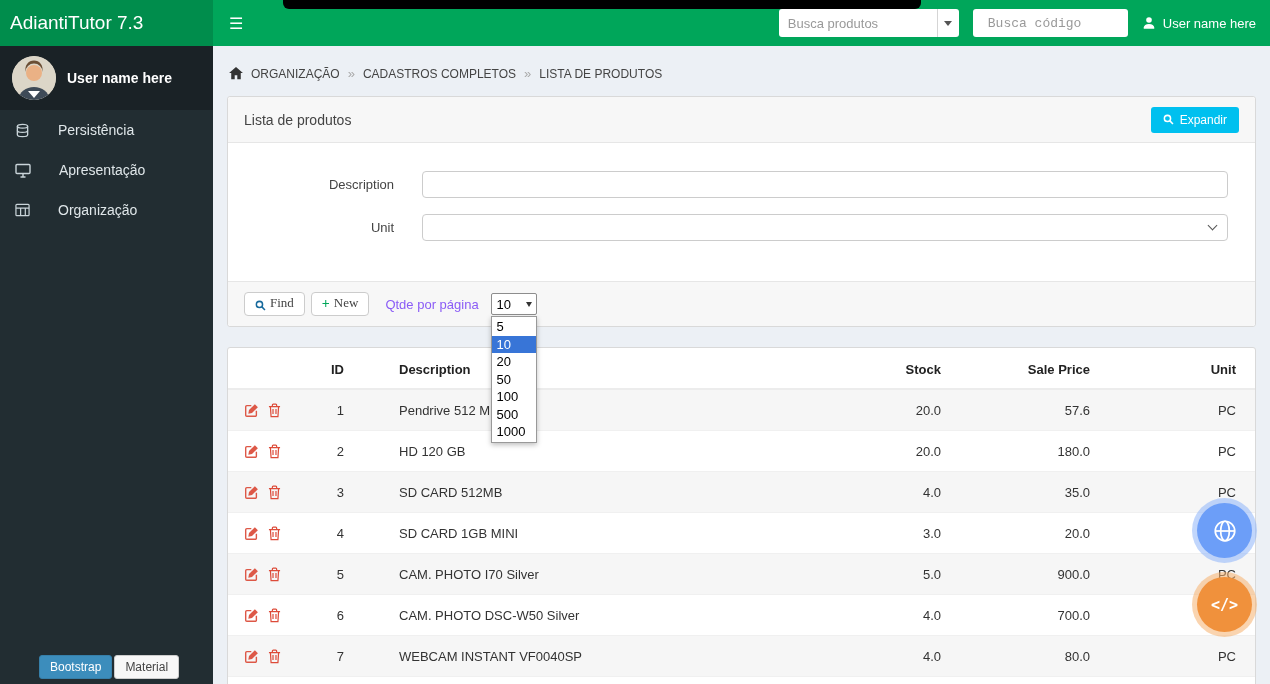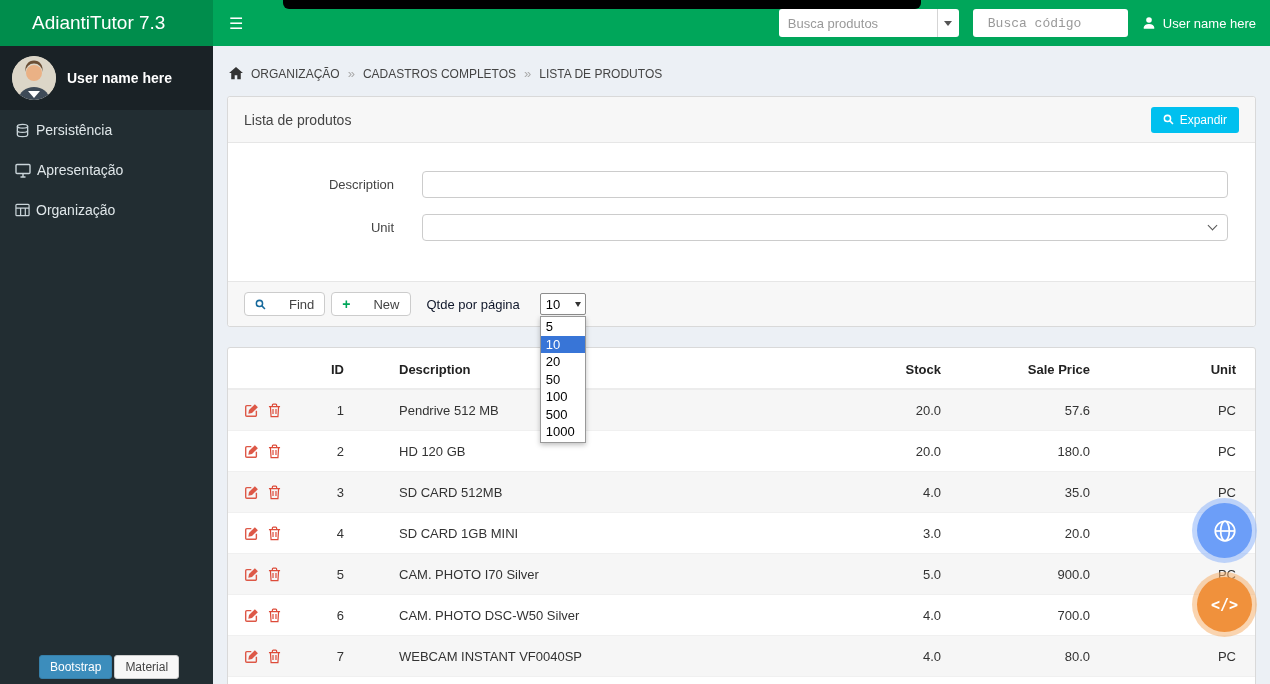--- a/index.html
+++ b/index.html
@@ -1,41 +1,41 @@
 <!DOCTYPE html>
 <html><head>
 <meta charset="utf-8">
 <style>
 *{box-sizing:border-box;margin:0;padding:0}
 html,body{width:1270px;height:684px;overflow:hidden}
 body{font-family:"Liberation Sans","DejaVu Sans",sans-serif;background:#ecf0f5;position:relative}
 
 
 .topbar{display:flex;height:46px}
-.brand{width:213px;background:#008d4c;color:#fff;font-size:19px;display:flex;align-items:center;padding-left:32px;flex-shrink:0;cursor:pointer}
+.brand{width:213px;background:#008d4c;color:#fff;font-size:19px;display:flex;align-items:center;padding-left:10px;flex-shrink:0;cursor:pointer}
 .navbar{flex:1;background:#00a65a;display:flex;align-items:center;position:relative}
 .hamburger{color:#fff;font-size:16px;padding:0 16px;cursor:pointer}
 .notch{position:absolute;left:283px;top:0;width:638px;height:9px;background:#000;border-radius:0 0 6px 6px;z-index:300}
 .nav-right{margin-left:auto;display:flex;align-items:center;gap:14px;padding-right:14px}
 .prog-select{width:180px;height:28px;background:#fff;border-radius:3px;display:flex;align-items:center;font-size:13px;color:#999;cursor:pointer;overflow:hidden}
 .prog-select .txt{flex:1;padding-left:9px;white-space:nowrap}
 .prog-select .caret-box{width:22px;height:100%;border-left:1px solid #d5d5d5;display:flex;align-items:center;justify-content:center;flex-shrink:0}
 .caret{width:0;height:0;border-left:4px solid transparent;border-right:4px solid transparent;border-top:5px solid #555}
 .code-input{width:155px;height:28px;border:none;border-radius:3px;padding:0 15px;font-size:13px;color:#333;outline:none;font-family:Liberation Mono, monospace}
 .code-input::placeholder{color:#999}
 .nav-user{display:flex;align-items:center;gap:7px;color:#fff;font-size:13px;cursor:pointer;white-space:nowrap}
 
 
 .layout{display:flex;height:638px}
 .sidebar{width:213px;background:#222d32;flex-shrink:0;position:relative}
 .user-panel{display:flex;align-items:center;gap:11px;padding:10px 12px;height:64px;background:#1a2226}
 .avatar{width:44px;height:44px;border-radius:50%;overflow:hidden;flex-shrink:0;background:#dcd6c8}
 .user-name{color:#fff;font-size:14px;font-weight:700}
 .section-header{background:#161d21;color:#93a1a8;font-size:11px;padding:11px 14px;letter-spacing:.2px}
-.nav-item{display:flex;align-items:center;gap:6px;padding:12px 15px;color:#dfe6e9;font-size:14px;cursor:pointer}
+.nav-item{display:flex;align-items:center;gap:28px;padding:12px 15px;color:#dfe6e9;font-size:14px;cursor:pointer}
 .nav-item .nav-ic{display:flex;color:#c9d4d9}
 .theme-buttons{position:absolute;bottom:5px;left:39px;display:flex;gap:2px}
 .btn-bs{background:#3c8dbc;border:1px solid #367fa9;color:#ffffff;font-size:12px;padding:4px 10px;border-radius:3px;cursor:pointer;font-family:inherit}
 .btn-mat{background:#f7f7f7;border:1px solid #ccc;color:#444;font-size:12px;padding:4px 10px;border-radius:3px;cursor:pointer;font-family:inherit}
 
 
 .main{flex:1;padding:0 14px;overflow:hidden;position:relative}
 .breadcrumb{display:flex;align-items:center;gap:8px;margin:20px 2px 15px;font-size:12px;color:#444}
 .breadcrumb .crumb{cursor:pointer}
 .breadcrumb .sep{color:#a9a9a9;font-size:13px}
@@ -46,25 +46,25 @@
 .panel-title{font-size:14px;color:#444}
 .btn-expand{margin-left:auto;background:#00c0ef;color:#fff;border:none;border-radius:3px;font-size:12px;padding:6px 12px;display:flex;align-items:center;gap:6px;cursor:pointer;font-family:Liberation Sans, sans-serif}
 .panel-body{padding:28px 27px 40px 16px}
 .form-row{display:flex;align-items:center;margin-bottom:16px}
 .form-row:last-child{margin-bottom:0}
 .form-label{width:150px;margin-right:28px;text-align:right;font-size:13px;color:#444;flex-shrink:0}
 .input-wrap{flex:1;position:relative}
 .form-control{width:100%;height:27px;border:1px solid #ccc;border-radius:4px;padding:0 9px;font-size:13px;color:#333;font-family:inherit;outline:none;background:#fff}
 .select-chevron{position:absolute;right:12px;top:8px;width:7px;height:7px;border-right:1.7px solid #555;border-bottom:1.7px solid #555;transform:rotate(45deg);pointer-events:none}
 .panel-footer{background:#f7f7f7;border-top:1px solid #e6e6e6;padding:10px 16px;display:flex;align-items:center;border-radius:0 0 3px 3px}
-.btn-default{background:#fff;border:1px solid #ccc;border-radius:4px;color:#444;font-size:13px;padding:4px 10px;display:flex;align-items:center;gap:23px;cursor:pointer;font-family:Liberation Sans, sans-serif;height:24px}
+.btn-default{background:#fff;border:1px solid #ccc;border-radius:4px;color:#444;font-size:13px;padding:4px 10px;display:flex;align-items:flex-end;gap:4px;cursor:pointer;font-family:Liberation Serif, serif;height:24px}
 .btn-default + .btn-default{margin-left:6px}
 .find-ic{display:flex;color:#16699c}
 .plus-ic{color:#00a65a;font-weight:700;font-size:14px;line-height:1}
-.pagesize-label{margin-left:16px;margin-right:20px;font-size:13px;color:#0f172a}
+.pagesize-label{margin-left:16px;margin-right:12px;font-size:13px;color:#8b5cf6}
 .pagesize-wrap{position:relative}
 .pagesize-select{width:46px;height:22px;background:#fff;border:1px solid #8d8d8d;border-radius:2px;display:flex;align-items:center;font-size:13px;color:#000;padding-left:5px;cursor:pointer}
 .pagesize-select .caret{margin-left:auto;margin-right:4px;border-top-color:#333;border-left-width:3.5px;border-right-width:3.5px}
 .listbox{position:absolute;top:23px;left:0;width:46px;background:#fff;border:1px solid #999;box-shadow:0 2px 5px rgba(0,0,0,.25);z-index:90;font-size:13px;color:#000;padding:1px 0}
 .listbox .opt{height:17.5px;line-height:17.5px;padding-left:5px;cursor:pointer}
 .listbox .opt.selected{background:#3875d7;color:#fff}
 
 
 .table-panel{overflow:hidden}
 table{width:100%;border-collapse:collapse;font-size:13px;color:#333;table-layout:fixed}

